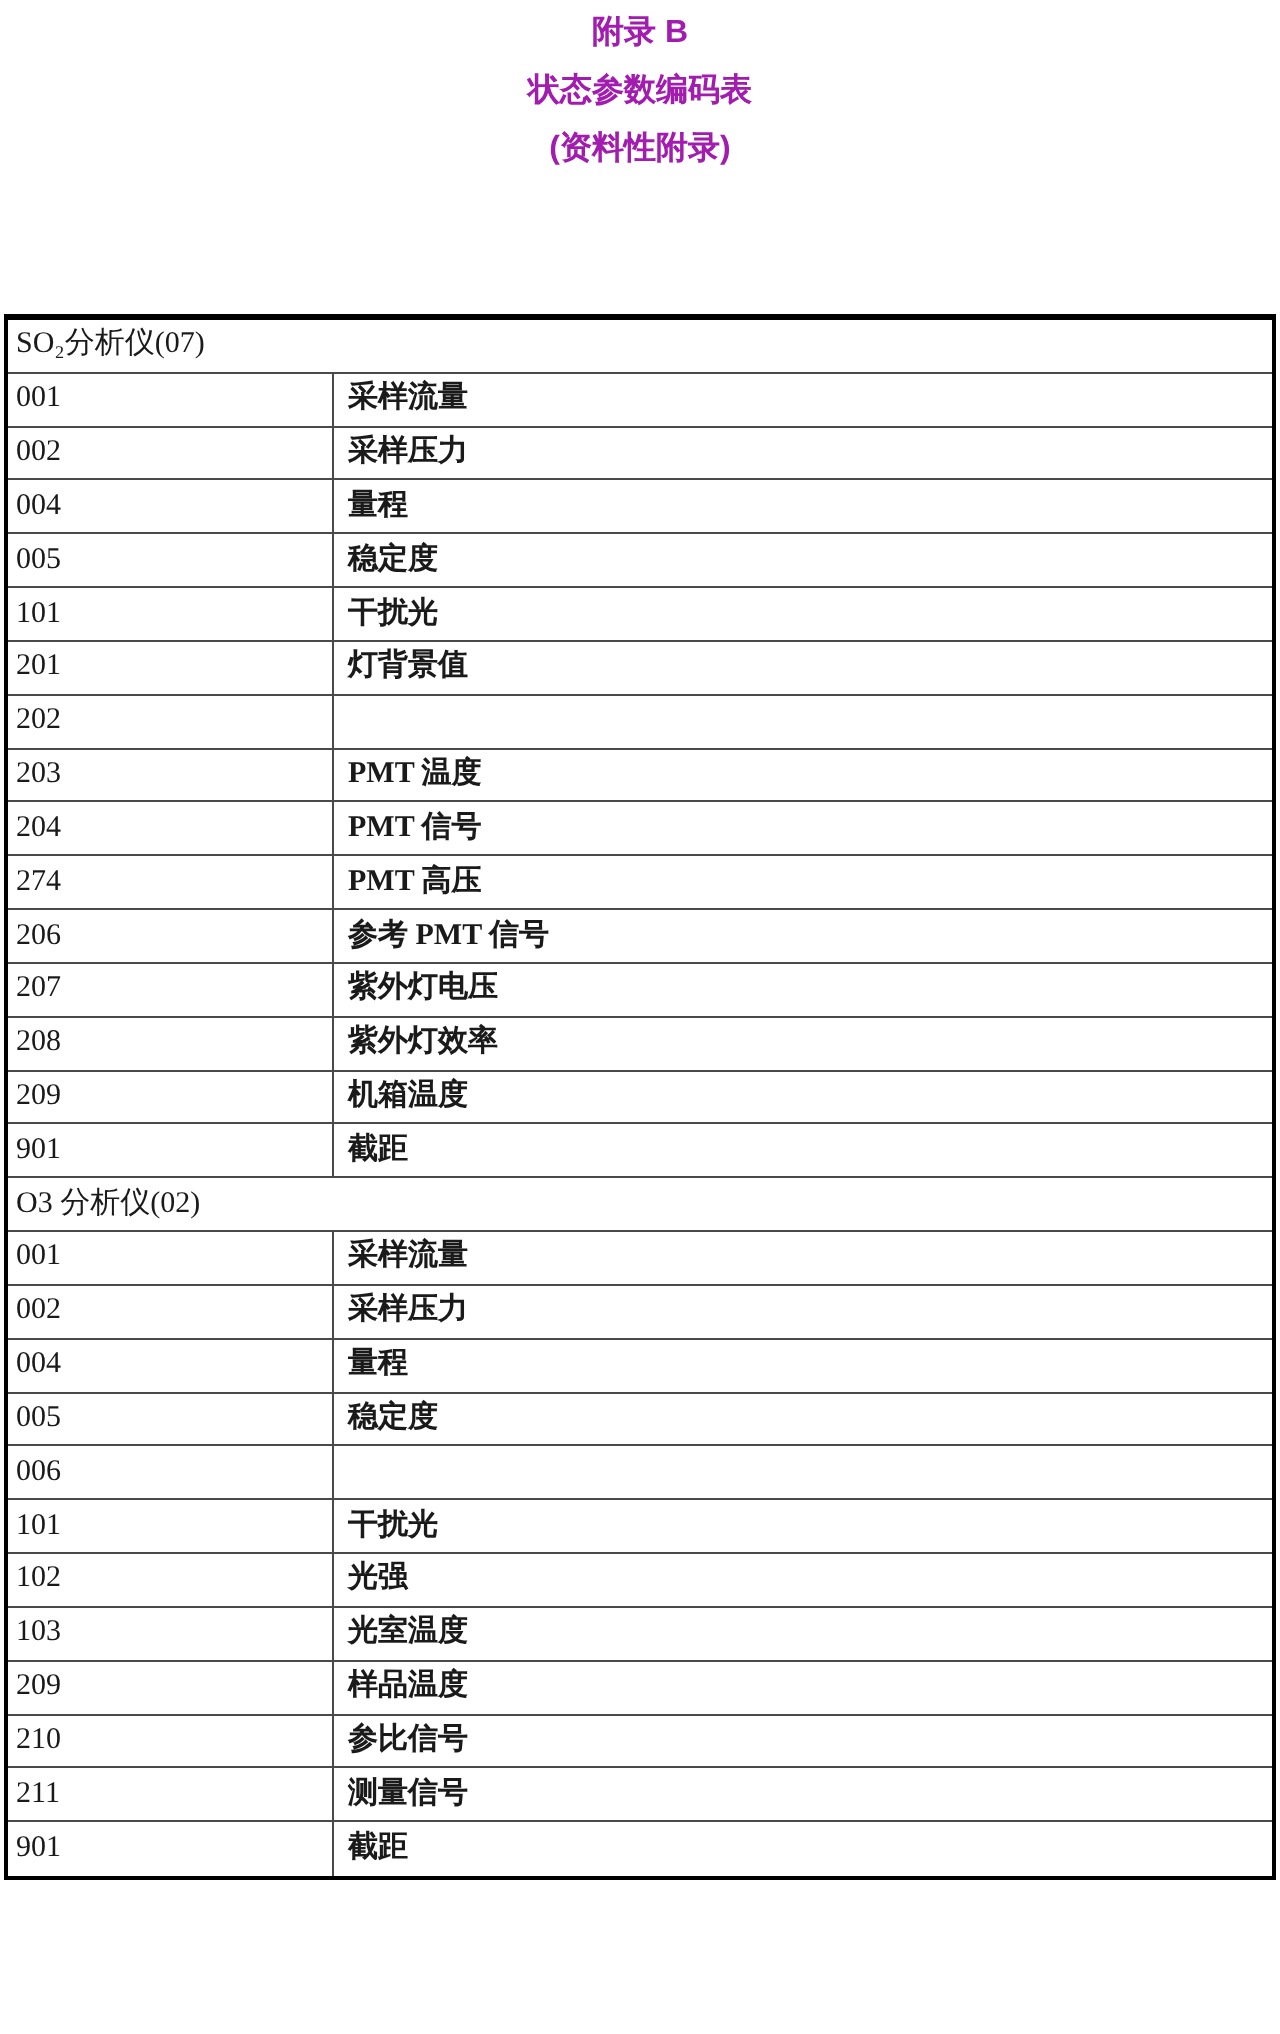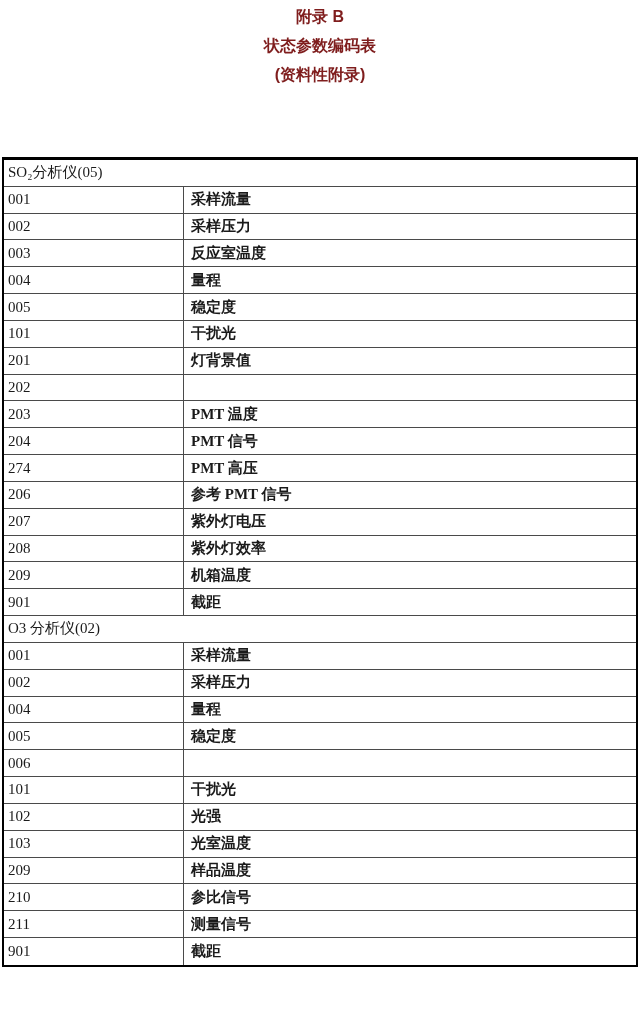--- a/index.html
+++ b/index.html
@@ -12,21 +12,21 @@
   body { height: 1017px; overflow: hidden; position: relative; }
 
   
   .doc-headings {
     padding-top: 2px;
     text-align: center;
     font-family: "Liberation Sans", "DejaVu Sans", sans-serif;
     font-weight: bold;
     font-size: 16px;
     line-height: 29px;
-    color: #7f1d1d;
+    color: #a21caf;
   }
   .table-caption-block {
     margin-top: 17px;
     text-align: center;
     font-family: "Liberation Sans", "DejaVu Sans", sans-serif;
     font-weight: bold;
     font-size: 16px;
     line-height: 27px;
     color: #111;
     white-space: pre;
@@ -49,21 +49,21 @@
     border-bottom: 1px solid #4a4a4a;
     font-size: 15px;
     line-height: 1;
     overflow: hidden;
   }
   .param-table > :last-child { border-bottom: none; }
   .sec-header {
     padding-left: 4px;
   }
   .row .c1 {
-    width: 180px;
+    width: 163px;
     height: 100%;
     display: flex;
     align-items: center;
     padding-left: 4px;
     border-right: 1px solid #4a4a4a;
   }
   .row .c2 {
     flex: 1;
     height: 100%;
     display: flex;
@@ -80,34 +80,30 @@
   <div>状态参数编码表</div>
   <div>(资料性附录)</div>
 </div>
 
 <div class="table-caption-block">
   <div>表 B.1  状态参数编码表(可扩展)</div>
   <div>(气路(001-099)、光路(100-199)、电路(200-299)、其他(900-999))</div>
 </div>
 
 <div class="param-table" id="param-table">
-    <div class="sec-header">SO₂分析仪(05)</div>
+    <div class="sec-header">SO₂分析仪(07)</div>
     <div class="row">
       <div class="c1">001</div>
       <div class="c2">采样流量</div>
     </div>
     <div class="row">
       <div class="c1">002</div>
       <div class="c2">采样压力</div>
     </div>
     <div class="row">
-      <div class="c1">003</div>
-      <div class="c2">反应室温度</div>
-    </div>
-    <div class="row">
       <div class="c1">004</div>
       <div class="c2">量程</div>
     </div>
     <div class="row">
       <div class="c1">005</div>
       <div class="c2">稳定度</div>
     </div>
     <div class="row">
       <div class="c1">101</div>
       <div class="c2">干扰光</div>

